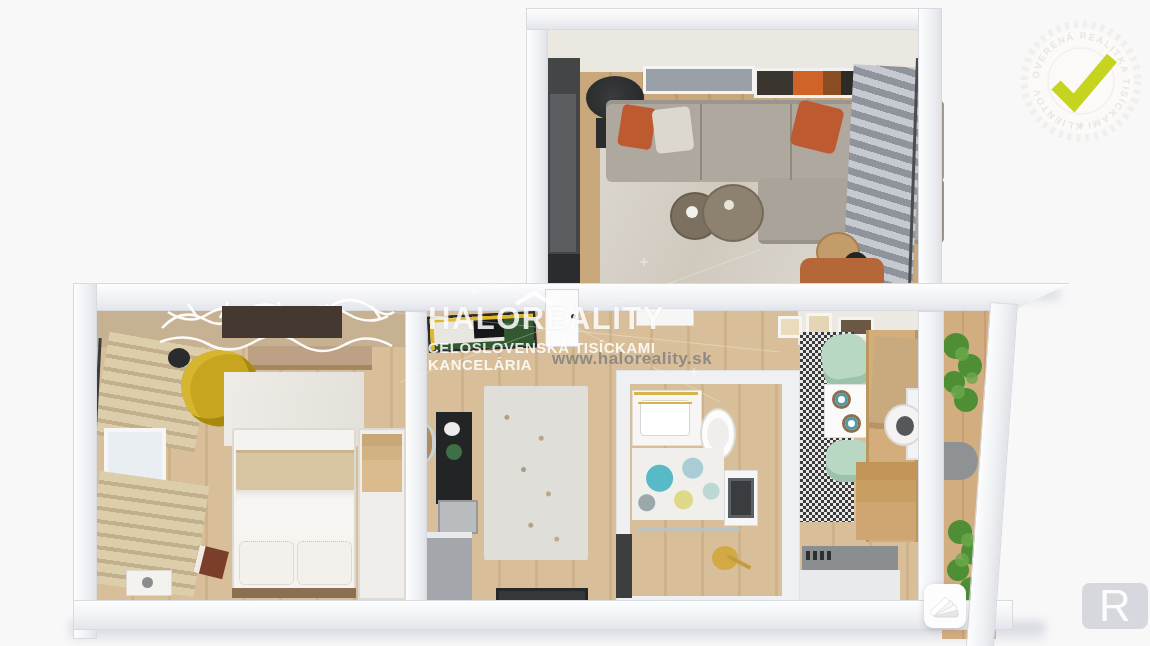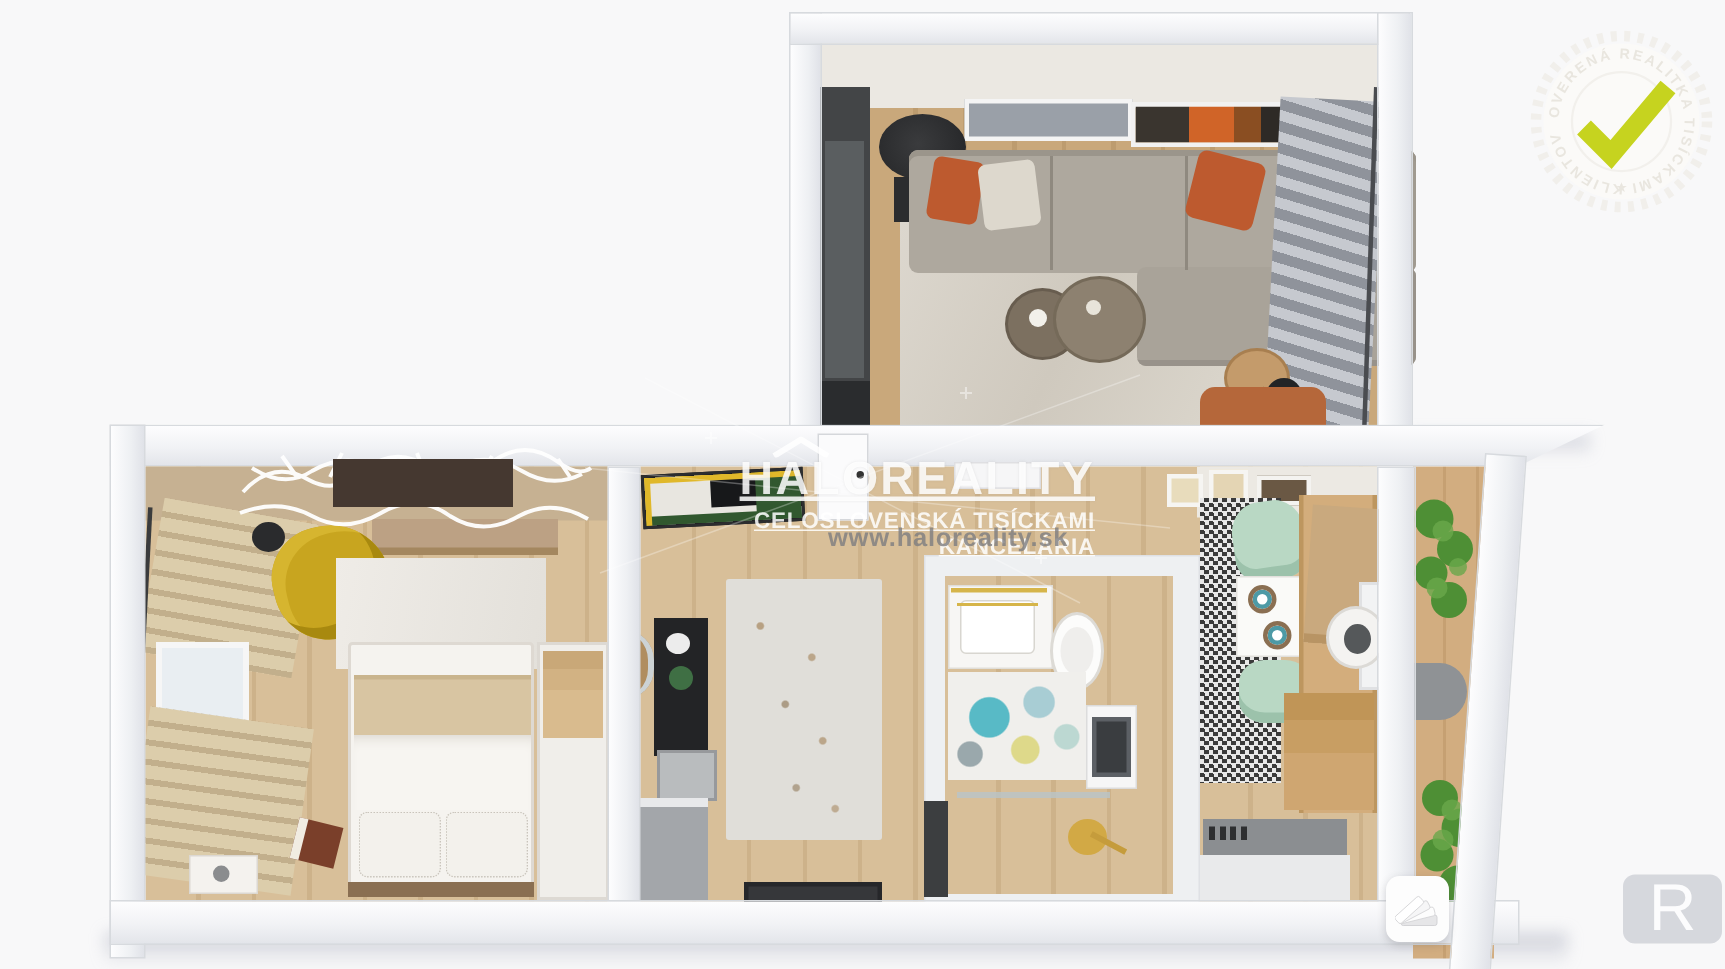--- a/index.html
+++ b/index.html
@@ -12,21 +12,21 @@
         border:1px solid #d7dade;z-index:3;}
   .wallv{background:linear-gradient(90deg,#fdfdfe 0%,#eef0f3 60%,#e0e2e8 100%);}
   
   .wood{background:repeating-linear-gradient(90deg,#d8bf99 0 34px,#cdb28a 34px 37px);z-index:1;}
   .woodlr{background:repeating-linear-gradient(90deg,#c9a87b 0 30px,#bd9c6f 30px 33px);z-index:1;}
   .woodbc{background:repeating-linear-gradient(90deg,#d2ad80 0 20px,#c6a072 20px 22px);z-index:1;}
   .f{z-index:2;}
   .shadow-band{position:absolute;z-index:0;background:linear-gradient(180deg,rgba(150,155,175,.45),rgba(150,155,175,0));
                filter:blur(5px);}
   
-  .wm{position:absolute;z-index:6;pointer-events:none;text-align:right;color:rgba(255,255,255,.85);text-decoration:underline;}
+  .wm{position:absolute;z-index:6;pointer-events:none;text-align:left;color:rgba(255,255,255,.85);}
   .wm .brand{font-size:31px;font-weight:700;letter-spacing:1.5px;line-height:1.05;
              text-shadow:0 0 2px rgba(120,120,120,.15);}
   .wm .tagline{font-size:15px;font-weight:700;letter-spacing:.5px;margin-top:3px;}
   .wm-site{position:absolute;z-index:6;pointer-events:none;font-size:17px;font-weight:700;
            color:rgba(125,125,128,.8);letter-spacing:.5px;}
   .pill{position:absolute;z-index:7;background:#fdfdfd;border-radius:14px;
         box-shadow:0 2px 7px rgba(60,60,70,.25);display:flex;align-items:center;justify-content:center;}
   .pill span{font-size:33px;color:#161616;letter-spacing:.5px;}
   .chip{position:absolute;z-index:7;background:#fdfdfd;border-radius:9px;
         box-shadow:0 2px 6px rgba(60,60,70,.22);display:flex;align-items:center;justify-content:center;}

